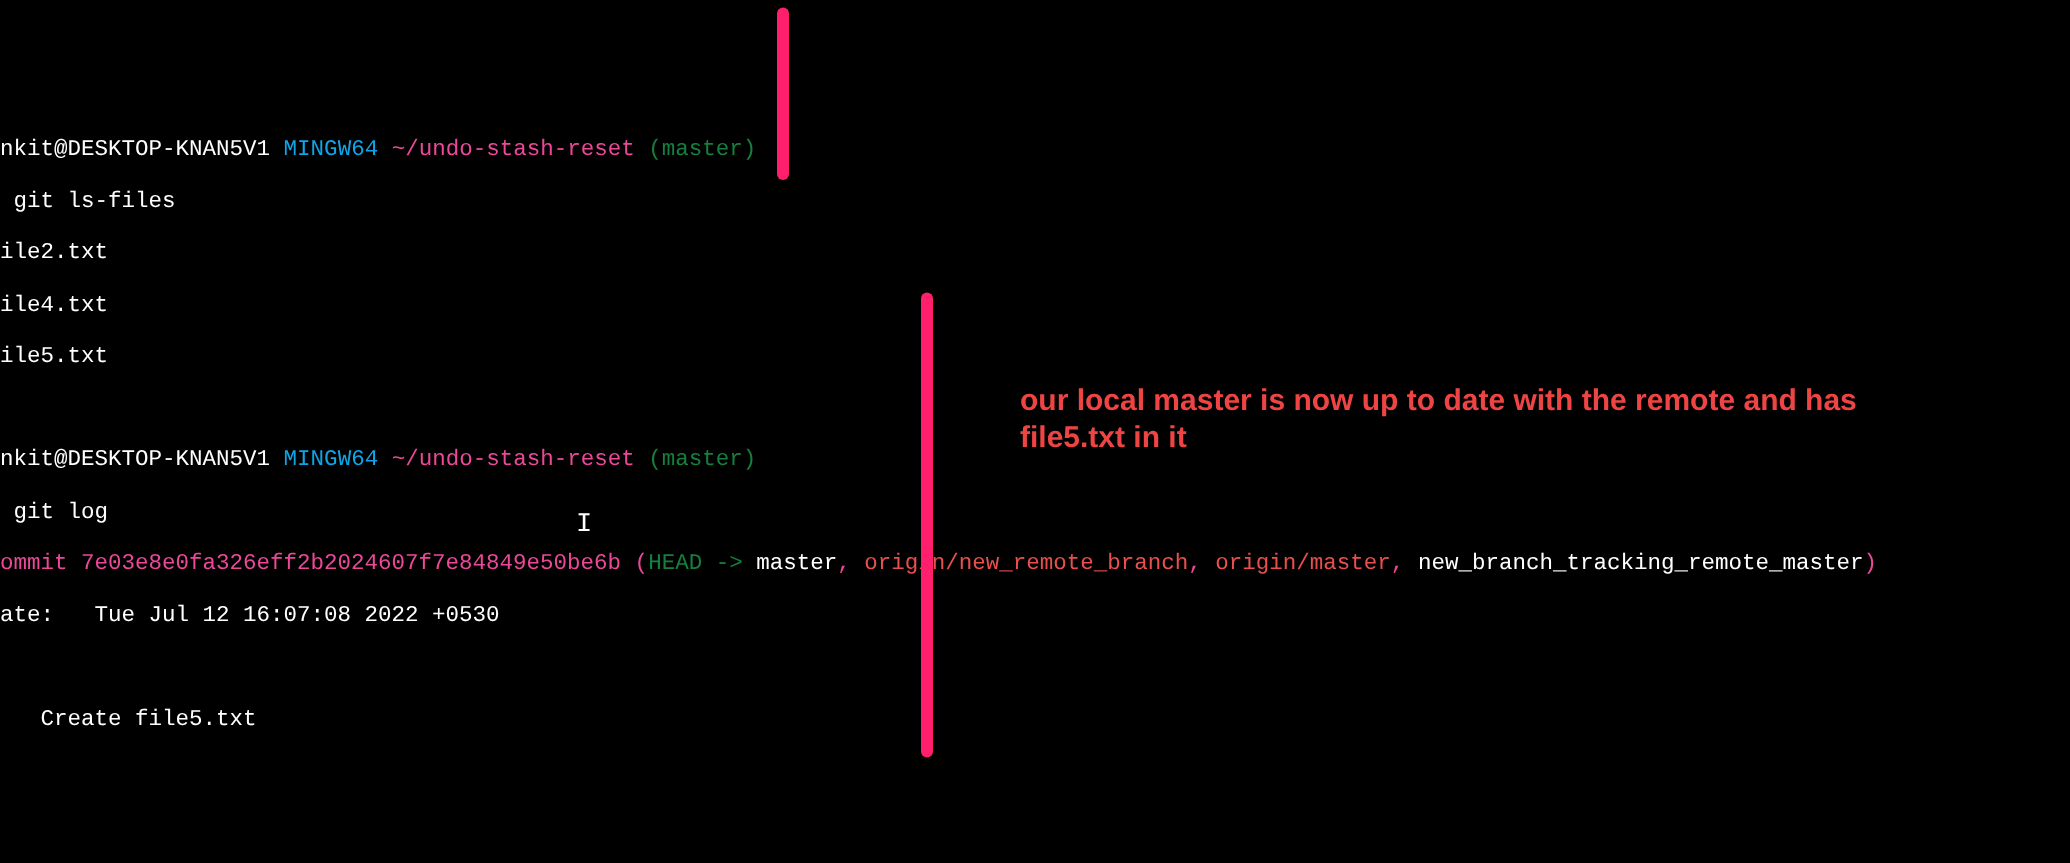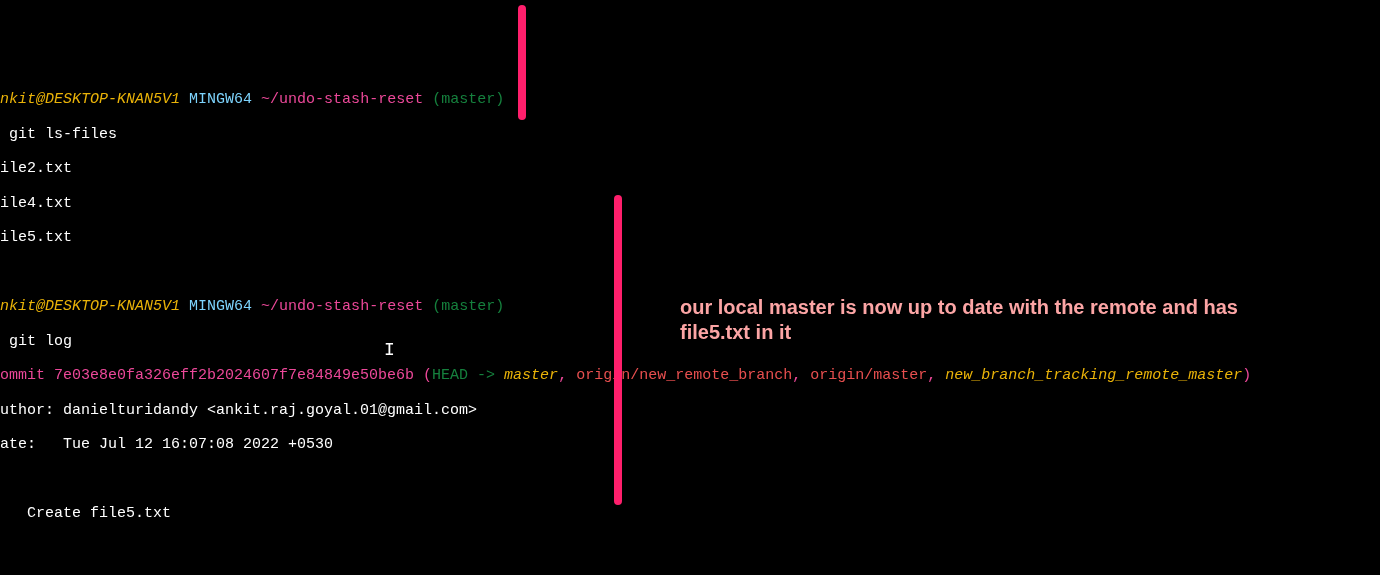--- a/index.html
+++ b/index.html
@@ -15,22 +15,22 @@
       color: #ffffff;
       width: 1380px;
       height: 575px;
       overflow: hidden;
       position: relative;
       white-space: pre;
     }
     .terminal {
       padding: 5px 0 0 0;
     }
-    .green { color: #eab308; font-style: italic; }
-    .magenta { color: #7dd3fc; }
+    .green { color: #ffffff; }
+    .magenta { color: #0ea5e9; }
     .yellow { color: #ec4899; }
     .cyan { color: #15803d; }
     .red { color: #e84f4f; }
 
     .divider1 {
       position: absolute;
       left: 518px;
       top: 5px;
       width: 8px;
       height: 115px;
@@ -43,28 +43,27 @@
       top: 195px;
       width: 8px;
       height: 310px;
       background: #ff1f6c;
       border-radius: 4px;
     }
     .annotation {
       position: absolute;
       left: 680px;
       top: 255px;
-      color: #fca5a5;
+      color: #ef4444;
       font-family: Arial, Helvetica, sans-serif;
       font-weight: bold;
       font-size: 20px;
       white-space: normal;
       width: 630px;
       line-height: 1.25;
-      margin-top: 40px;
     }
     .text-cursor {
       position: absolute;
       left: 384px;
       top: 340px;
       color: #ffffff;
       font-size: 18px;
     }
   </style>
 </head>
@@ -75,21 +74,20 @@
 <div class="terminal">
 <div><span class="green">nkit</span><span class="green">@</span><span class="green">DESKTOP-KNAN5V1</span><span> </span><span class="magenta">MINGW64</span><span> </span><span class="yellow">~/undo-stash-reset</span><span> </span><span class="cyan">(master)</span></div>
 <div> git ls-files</div>
 <div>ile2.txt</div>
 <div>ile4.txt</div>
 <div>ile5.txt</div>
 <div> </div>
 <div><span class="green">nkit</span><span class="green">@</span><span class="green">DESKTOP-KNAN5V1</span><span> </span><span class="magenta">MINGW64</span><span> </span><span class="yellow">~/undo-stash-reset</span><span> </span><span class="cyan">(master)</span></div>
 <div> git log</div>
 <div><span class="yellow">ommit </span><span class="yellow">7e03e8e0fa326eff2b2024607f7e84849e50be6b</span><span class="yellow"> (</span><span class="cyan">HEAD -&gt; </span><span class="green">master</span><span class="yellow">, </span><span class="red">origin/new_remote_branch</span><span class="yellow">, </span><span class="red">origin/master</span><span class="yellow">, </span><span class="green">new_branch_tracking_remote_master</span><span class="yellow">)</span></div>
-<div>uthor: danielturidandy &lt;ankit.raj.goyal.01@gmail.com&gt;</div>
 <div>ate:   Tue Jul 12 16:07:08 2022 +0530</div>
 <div> </div>
 <div>   Create file5.txt</div>
 
 
 
 
 
 
 

